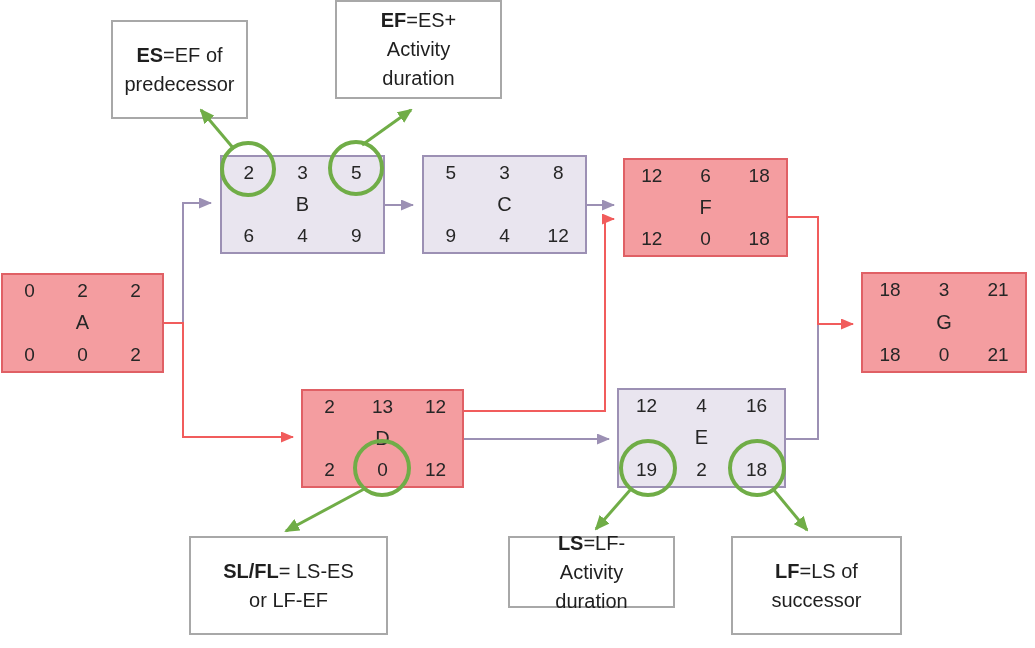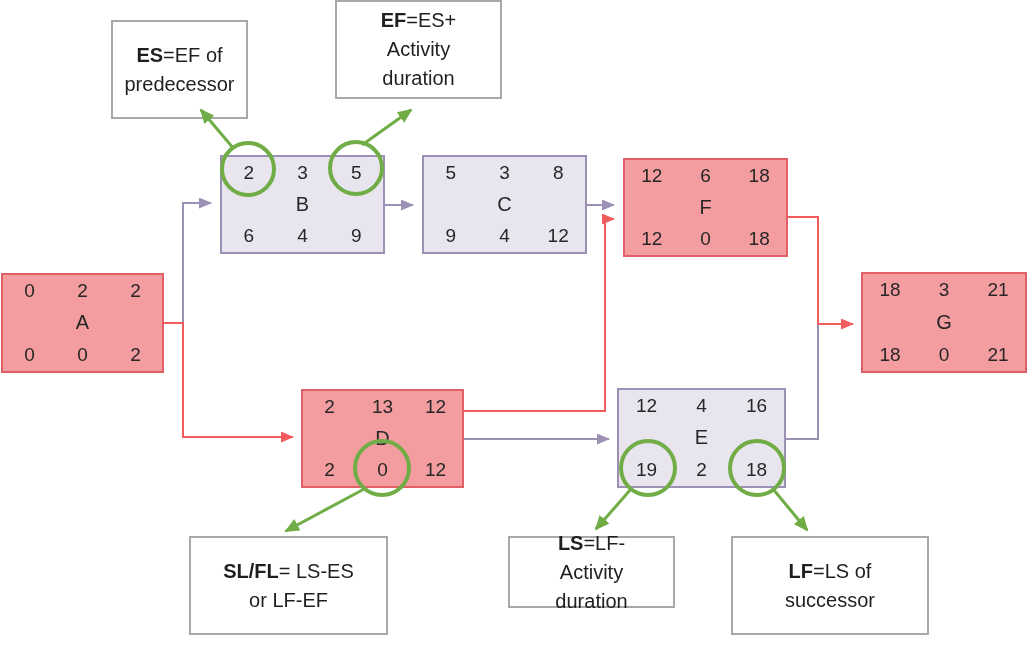--- a/index.html
+++ b/index.html
@@ -134,21 +134,21 @@
   </div>
   <div class="callout" style="left:189px;top:536px;width:199px;height:99px">
     <div><span class="b">SL/FL</span><span>= LS-ES</span></div>
     <div><span>or LF-EF</span></div>
   </div>
   <div class="callout" style="left:508px;top:536px;width:167px;height:72px">
     <div><span class="b">LS</span><span>=LF-</span></div>
     <div><span>Activity</span></div>
     <div><span>duration</span></div>
   </div>
-  <div class="callout" style="left:731px;top:536px;width:198px;height:99px">
+  <div class="callout" style="left:731px;top:536px;width:171px;height:99px">
     <div><span class="b">LF</span><span>=LS of</span></div>
     <div><span>successor</span></div>
   </div>
 
   <svg id="overlay" width="1035" height="648" viewBox="0 0 1035 648">
     <defs>
       <marker id="mgray" markerUnits="userSpaceOnUse" markerWidth="13" markerHeight="11" refX="12" refY="5.5" orient="auto">
         <path d="M0,0 L13,5.5 L0,11 Z" fill="#9C90B4"></path>
       </marker>
       <marker id="mred" markerUnits="userSpaceOnUse" markerWidth="13" markerHeight="11" refX="12" refY="5.5" orient="auto">

